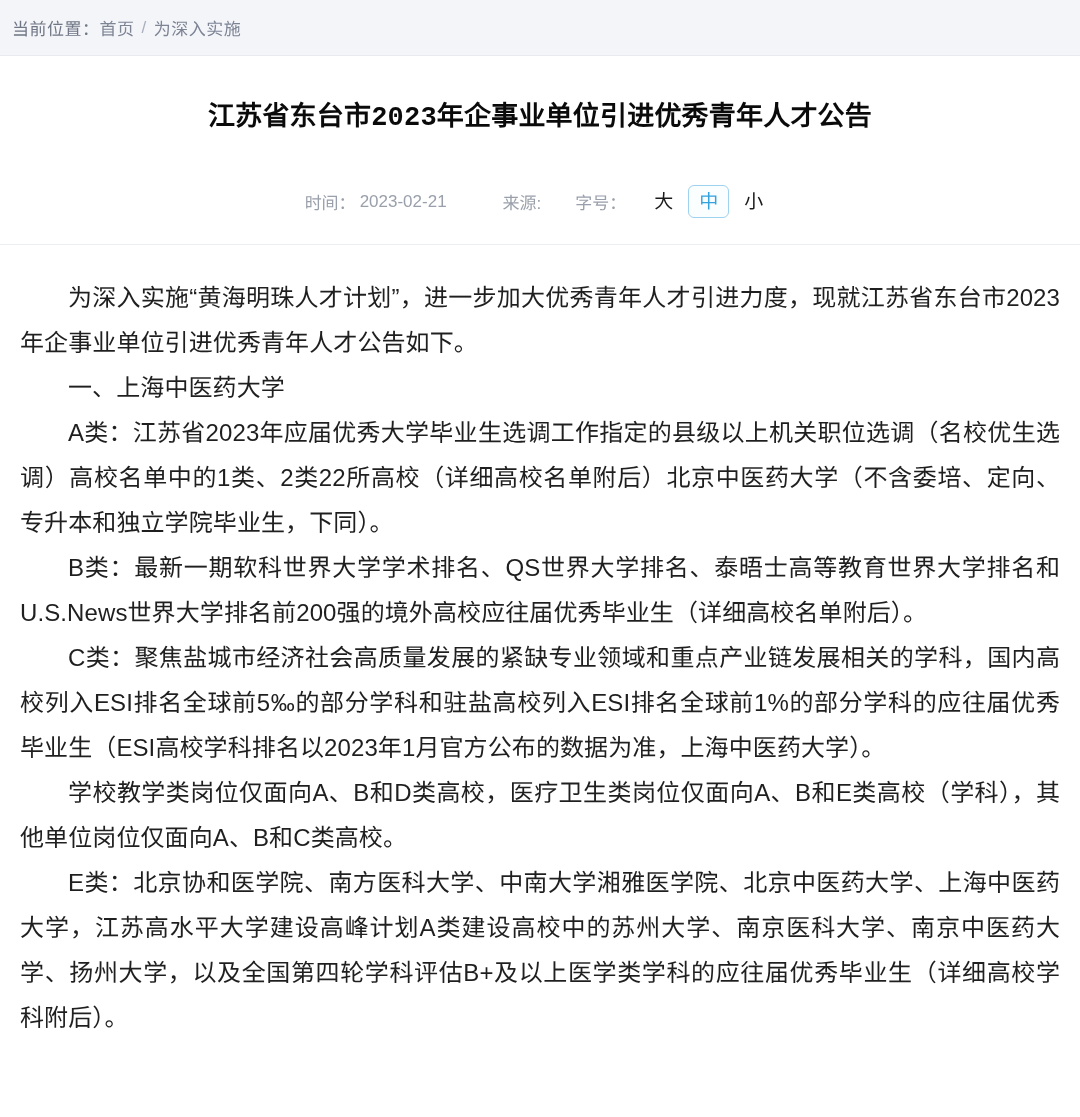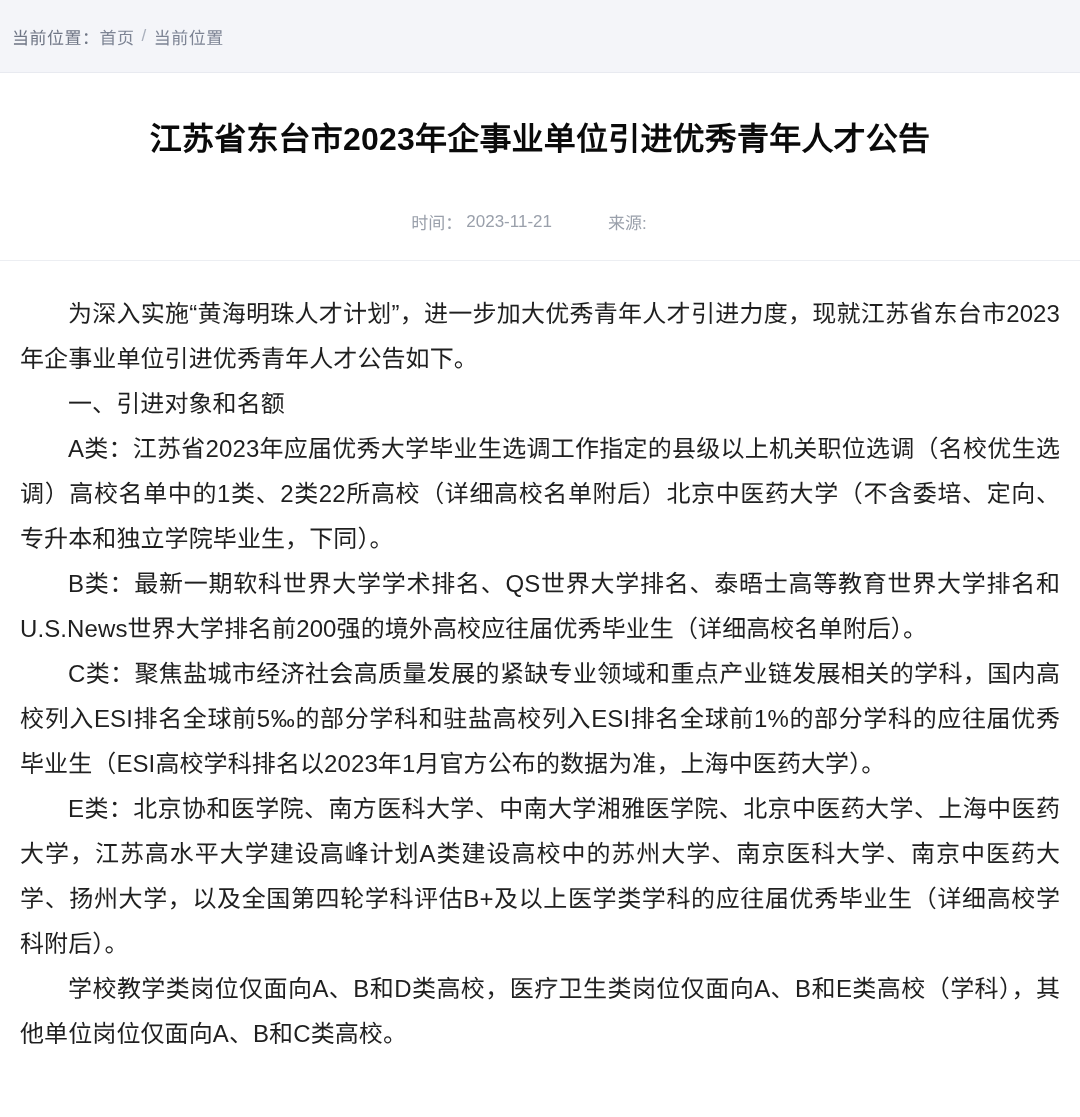--- a/index.html
+++ b/index.html
@@ -10,21 +10,21 @@
   }
   body {
     width: 1080px;
     min-height: 1117px;
     font-family: "Liberation Sans", "DejaVu Sans", sans-serif;
     -webkit-font-smoothing: antialiased;
   }
 
   
   .breadcrumb-bar {
-    height: 73px;
+    height: 56px;
     box-sizing: border-box;
     background: #f4f5f9;
     border-bottom: 1px solid #e8eaf0;
     display: flex;
     align-items: center;
     padding: 0 12px;
   }
   .breadcrumb {
     font-size: 17px;
     color: #7d8494;
@@ -38,26 +38,27 @@
   .breadcrumb .crumb-sep { color: #aab0bd; margin: 0 7px; }
 
   
   .article {
     background: #ffffff;
     padding: 0 12px;
   }
   .article-title {
     margin: 0;
     padding: 44px 60px 0 60px;
-    font-size: 32px;
+    font-size: 27px;
     line-height: 1.38;
     font-weight: 700;
     color: #0a0a0a;
     text-align: center;
     letter-spacing: .2px;
+    font-family: Liberation Mono, monospace;
   }
 
   
   .article-meta {
     display: flex;
     align-items: center;
     justify-content: center;
     gap: 12px;
     padding: 48px 0 26px 0;
     font-size: 17px;
@@ -120,44 +121,50 @@
   .p-subheading { text-indent: 2.6em; }
 </style>
 </head>
 <body>
 
 <div class="breadcrumb-bar">
   <div class="breadcrumb">
     <span class="crumb-label">当前位置：</span>
     <a class="crumb-link" href="#">首页</a>
     <span class="crumb-sep">/</span>
-    <a class="crumb-link" href="#">当前位置</a>
+    <a class="crumb-link" href="#">为深入实施</a>
   </div>
 </div>
 
 <div class="article">
 
   <h1 class="article-title">江苏省东台市2023年企事业单位引进优秀青年人才公告</h1>
 
   <div class="article-meta">
     <div class="meta-item meta-time">
       <span class="meta-label">时间：</span>
-      <span class="meta-value">2023-11-21</span>
+      <span class="meta-value">2023-02-21</span>
     </div>
     <div class="meta-item meta-source">
       <span class="meta-label">来源:</span>
       <span class="meta-value"></span>
+    </div>
+    <div class="meta-item fontsize-group">
+      <span class="fontsize-label">字号：</span>
+      <button class="fs-btn" type="button">大</button>
+      <button class="fs-btn is-active" type="button">中</button>
+      <button class="fs-btn" type="button">小</button>
     </div>
   </div>
 
   <div class="meta-divider"></div>
 
   <div class="article-body">
     <p class="p-indent">为深入实施“黄海明珠人才计划”，进一步加大优秀青年人才引进力度，现就江苏省东台市2023年企事业单位引进优秀青年人才公告如下。</p>
-    <p class="p-heading">一、引进对象和名额</p>
+    <p class="p-heading">一、上海中医药大学</p>
     <p class="p-indent">A类：江苏省2023年应届优秀大学毕业生选调工作指定的县级以上机关职位选调（名校优生选调）高校名单中的1类、2类22所高校（详细高校名单附后）北京中医药大学（不含委培、定向、专升本和独立学院毕业生，下同）。</p>
     <p class="p-indent">B类：最新一期软科世界大学学术排名、QS世界大学排名、泰晤士高等教育世界大学排名和U.S.News世界大学排名前200强的境外高校应往届优秀毕业生（详细高校名单附后）。</p>
     <p class="p-indent">C类：聚焦盐城市经济社会高质量发展的紧缺专业领域和重点产业链发展相关的学科，国内高校列入ESI排名全球前5‰的部分学科和驻盐高校列入ESI排名全球前1%的部分学科的应往届优秀毕业生（ESI高校学科排名以2023年1月官方公布的数据为准，上海中医药大学）。</p>
+    <p class="p-indent">学校教学类岗位仅面向A、B和D类高校，医疗卫生类岗位仅面向A、B和E类高校（学科），其他单位岗位仅面向A、B和C类高校。</p>
     <p class="p-indent">E类：北京协和医学院、南方医科大学、中南大学湘雅医学院、北京中医药大学、上海中医药大学，江苏高水平大学建设高峰计划A类建设高校中的苏州大学、南京医科大学、南京中医药大学、扬州大学，以及全国第四轮学科评估B+及以上医学类学科的应往届优秀毕业生（详细高校学科附后）。</p>
-    <p class="p-indent">学校教学类岗位仅面向A、B和D类高校，医疗卫生类岗位仅面向A、B和E类高校（学科），其他单位岗位仅面向A、B和C类高校。</p>
   </div>
 
 </div>
 
 </body></html>

